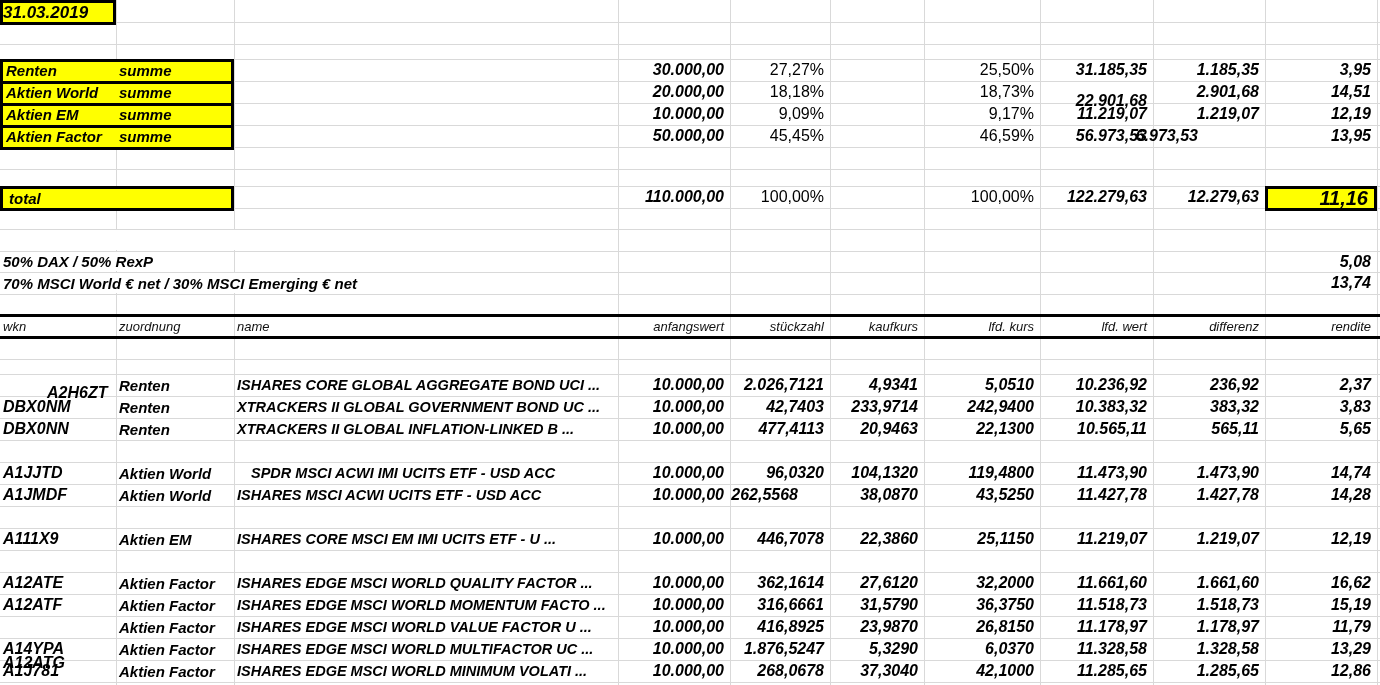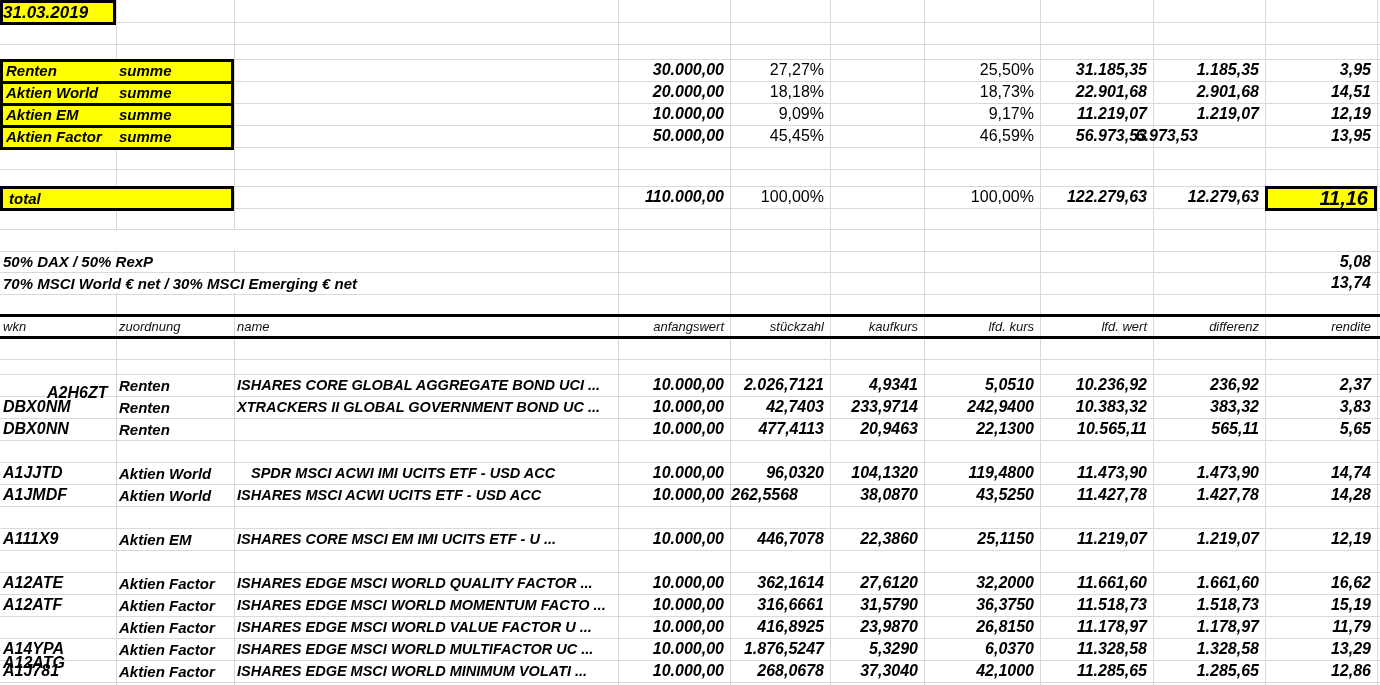--- a/index.html
+++ b/index.html
@@ -101,21 +101,21 @@
     <div class="c r reg16" style="left: 730px; top: 59px; width: 100px; height: 22px;">27,27%</div>
     <div class="c r reg16" style="left: 924px; top: 59px; width: 116px; height: 22px;">25,50%</div>
     <div class="c r bi16" style="left: 1040px; top: 59px; width: 113px; height: 22px;">31.185,35</div>
     <div class="c r bi16" style="left: 1153px; top: 59px; width: 112px; height: 22px;">1.185,35</div>
     <div class="c r bi16" style="left: 1265px; top: 59px; width: 112px; height: 22px;">3,95</div>
     <div class="c l bi15 pl6" style="left: 0px; top: 81px; width: 116px; height: 22px;">Aktien World</div>
     <div class="c l bi15" style="left: 116px; top: 81px; width: 118px; height: 22px;">summe</div>
     <div class="c r bi16" style="left: 618px; top: 81px; width: 112px; height: 22px;">20.000,00</div>
     <div class="c r reg16" style="left: 730px; top: 81px; width: 100px; height: 22px;">18,18%</div>
     <div class="c r reg16" style="left: 924px; top: 81px; width: 116px; height: 22px;">18,73%</div>
-    <div class="c r bi16" style="left: 1040px; top: 81px; width: 113px; height: 22px;">22.901,68</div>
+    <div class="c r bi16" style="left: 1040px; top: 90px; width: 113px; height: 22px;">22.901,68</div>
     <div class="c r bi16" style="left: 1153px; top: 81px; width: 112px; height: 22px;">2.901,68</div>
     <div class="c r bi16" style="left: 1265px; top: 81px; width: 112px; height: 22px;">14,51</div>
     <div class="c l bi15 pl6" style="left: 0px; top: 103px; width: 116px; height: 22px;">Aktien EM</div>
     <div class="c l bi15" style="left: 116px; top: 103px; width: 118px; height: 22px;">summe</div>
     <div class="c r bi16" style="left: 618px; top: 103px; width: 112px; height: 22px;">10.000,00</div>
     <div class="c r reg16" style="left: 730px; top: 103px; width: 100px; height: 22px;">9,09%</div>
     <div class="c r reg16" style="left: 924px; top: 103px; width: 116px; height: 22px;">9,17%</div>
     <div class="c r bi16" style="left: 1040px; top: 103px; width: 113px; height: 22px;">11.219,07</div>
     <div class="c r bi16" style="left: 1153px; top: 103px; width: 112px; height: 22px;">1.219,07</div>
     <div class="c r bi16" style="left: 1265px; top: 103px; width: 112px; height: 22px;">12,19</div>
@@ -161,20 +161,21 @@
     <div class="c l bi14" style="left: 234px; top: 396px; width: 384px; height: 22px;">XTRACKERS II GLOBAL GOVERNMENT BOND UC ...</div>
     <div class="c r bi16" style="left: 618px; top: 396px; width: 112px; height: 22px;">10.000,00</div>
     <div class="c r bi16" style="left: 730px; top: 396px; width: 100px; height: 22px;">42,7403</div>
     <div class="c r bi16" style="left: 830px; top: 396px; width: 94px; height: 22px;">233,9714</div>
     <div class="c r bi16" style="left: 924px; top: 396px; width: 116px; height: 22px;">242,9400</div>
     <div class="c r bi16" style="left: 1040px; top: 396px; width: 113px; height: 22px;">10.383,32</div>
     <div class="c r bi16" style="left: 1153px; top: 396px; width: 112px; height: 22px;">383,32</div>
     <div class="c r bi16" style="left: 1265px; top: 396px; width: 112px; height: 22px;">3,83</div>
     <div class="c l bi16" style="left: 0px; top: 418px; width: 116px; height: 22px;">DBX0NN</div>
     <div class="c l bi15" style="left: 116px; top: 418px; width: 118px; height: 22px;">Renten</div>
+    <div class="c l bi14" style="left: 234px; top: 418px; width: 384px; height: 22px;">XTRACKERS II GLOBAL INFLATION-LINKED B ...</div>
     <div class="c r bi16" style="left: 618px; top: 418px; width: 112px; height: 22px;">10.000,00</div>
     <div class="c r bi16" style="left: 730px; top: 418px; width: 100px; height: 22px;">477,4113</div>
     <div class="c r bi16" style="left: 830px; top: 418px; width: 94px; height: 22px;">20,9463</div>
     <div class="c r bi16" style="left: 924px; top: 418px; width: 116px; height: 22px;">22,1300</div>
     <div class="c r bi16" style="left: 1040px; top: 418px; width: 113px; height: 22px;">10.565,11</div>
     <div class="c r bi16" style="left: 1153px; top: 418px; width: 112px; height: 22px;">565,11</div>
     <div class="c r bi16" style="left: 1265px; top: 418px; width: 112px; height: 22px;">5,65</div>
     <div class="c l bi16" style="left: 0px; top: 462px; width: 116px; height: 22px;">A1JJTD</div>
     <div class="c l bi15" style="left: 116px; top: 462px; width: 118px; height: 22px;">Aktien World</div>
     <div class="c l bi14" style="left: 248px; top: 462px; width: 384px; height: 22px;">SPDR MSCI ACWI IMI UCITS ETF - USD ACC</div>

